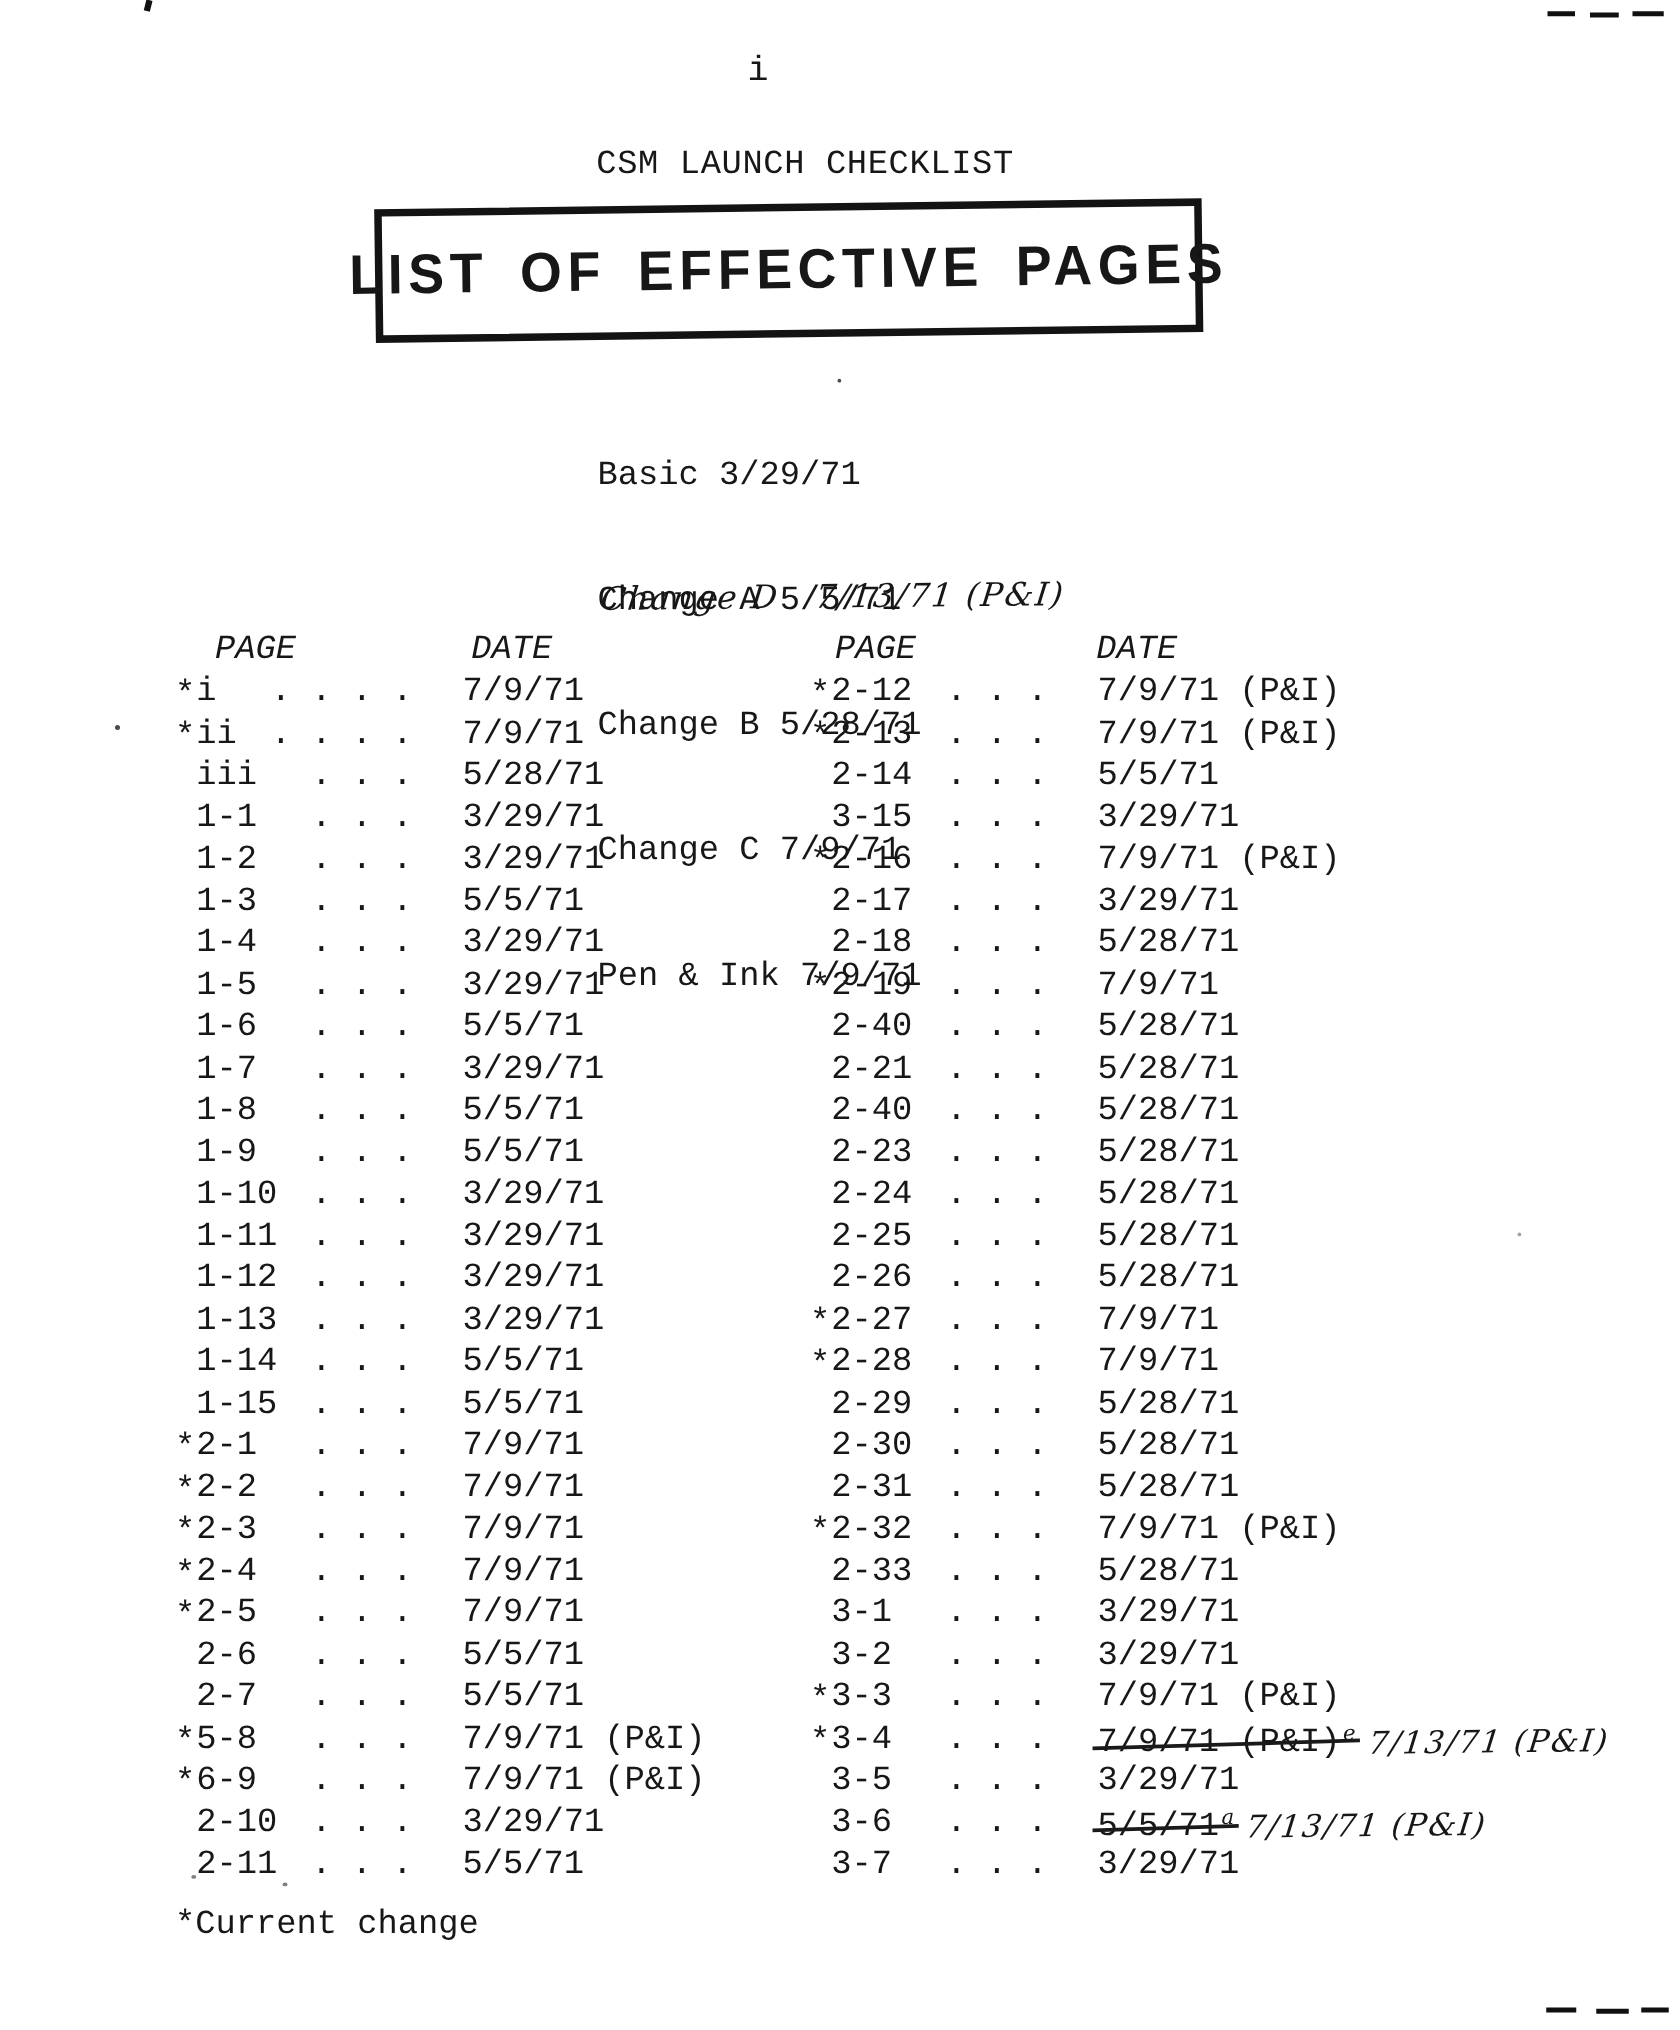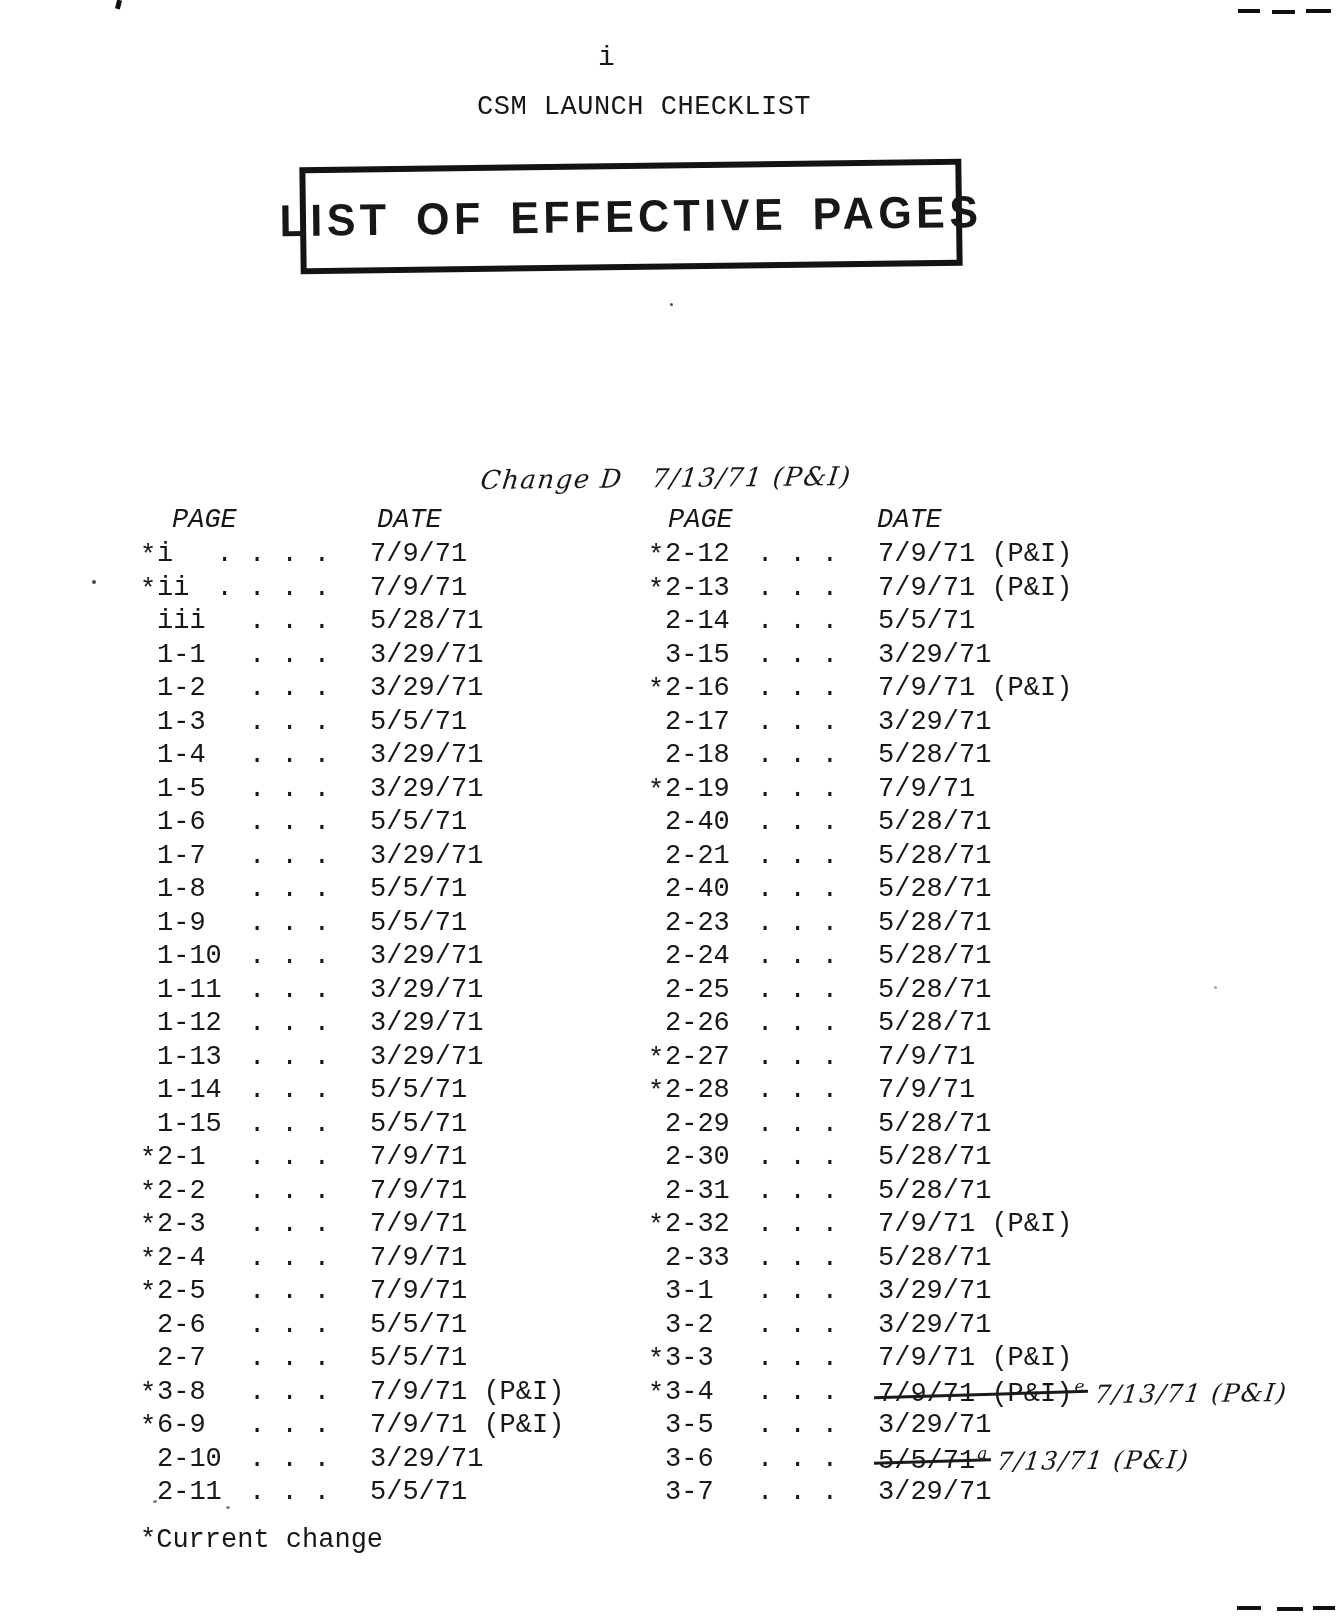--- a/index.html
+++ b/index.html
@@ -4,21 +4,21 @@
 <style>
   html,body{margin:0;padding:0;}
   body{
     width:1344px;height:1624px;background:#ffffff;position:relative;
     font-family:"Liberation Mono",monospace;color:#171717;overflow:hidden;
   }
   #page{position:absolute;inset:0;}
   .abs{position:absolute;}
 
   #folio{left:598px;top:42px;font-size:28px;}
-  #doc-title{left:477px;top:92px;font-size:27px;letter-spacing:.5px;white-space:nowrap;font-family:Liberation Mono, monospace;}
+  #doc-title{left:477px;top:117px;font-size:27px;letter-spacing:.5px;white-space:nowrap;font-family:Liberation Mono, monospace;}
 
   #banner-box{
     left:300px;top:163px;width:650px;height:95px;
     border:6px solid #131313;
     transform:rotate(-.75deg);
     display:flex;align-items:center;justify-content:center;
   }
   #banner-text{
     font-family:"Liberation Sans",sans-serif;font-weight:bold;
     font-size:43px;letter-spacing:4.5px;word-spacing:9px;white-space:nowrap;
@@ -76,20 +76,27 @@
   <div class="dash" style="left:1272px;top:10px;width:23px;"></div>
   <div class="dash" style="left:1306px;top:9px;width:25px;"></div>
 
   <div class="abs" id="folio">i</div>
   <div class="abs" id="doc-title">CSM LAUNCH CHECKLIST</div>
 
   <div class="abs" id="banner-box">
     <span id="banner-text">LIST OF EFFECTIVE PAGES</span>
   </div>
 
+  <div class="abs" id="revisions">
+    <span class="rev-line">Basic 3/29/71</span>
+    <span class="rev-line">Change A 5/5/71</span>
+    <span class="rev-line">Change B 5/28/71</span>
+    <span class="rev-line">Change C 7/9/71</span>
+    <span class="rev-line">Pen &amp; Ink 7/9/71</span>
+  </div>
   <div class="abs hand" id="hand-revision">Change D   7/13/71 (P&amp;I)</div>
 
   <div class="col" id="col-left">
     <div class="hdr">
       <span class="hdr-page">PAGE</span>
       <span class="hdr-date">DATE</span>
     </div>
     <div class="rows">
   <div class="row">
     <span class="star">*</span>
@@ -262,21 +269,21 @@
   <div class="row">
     <span class="star"></span>
     <span class="dots">. . .</span>
     <span class="pg">2-7</span>
     <span class="date">5/5/71</span>
   </div>
 
   <div class="row">
     <span class="star">*</span>
     <span class="dots">. . .</span>
-    <span class="pg">3-8</span>
+    <span class="pg">5-8</span>
     <span class="date">7/9/71 (P&amp;I)</span>
   </div>
 
   <div class="row">
     <span class="star">*</span>
     <span class="dots">. . .</span>
     <span class="pg">6-9</span>
     <span class="date">7/9/71 (P&amp;I)</span>
   </div>
 

